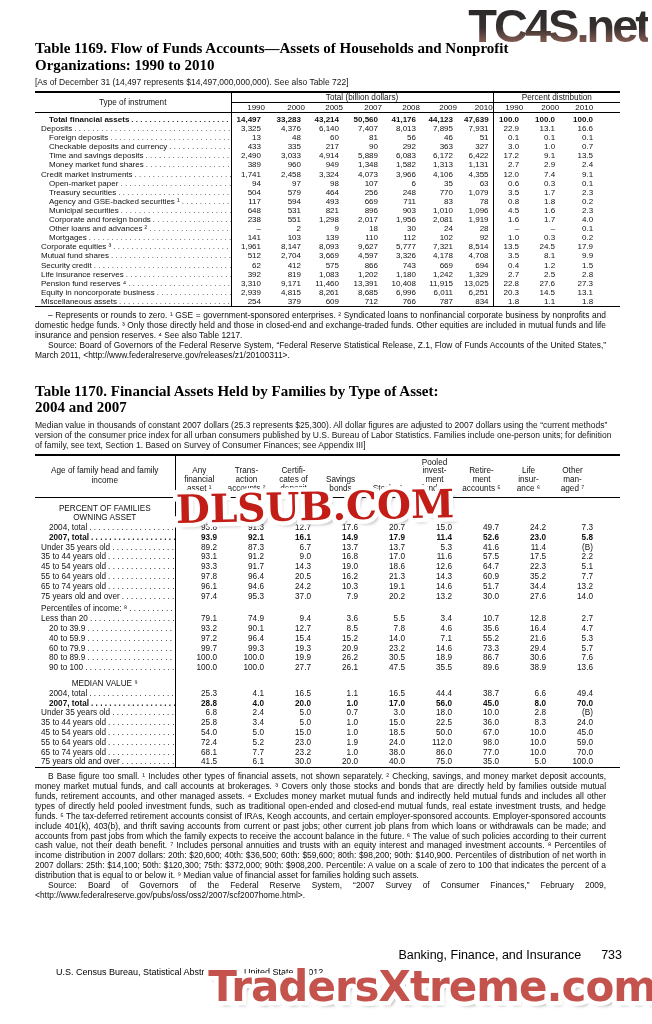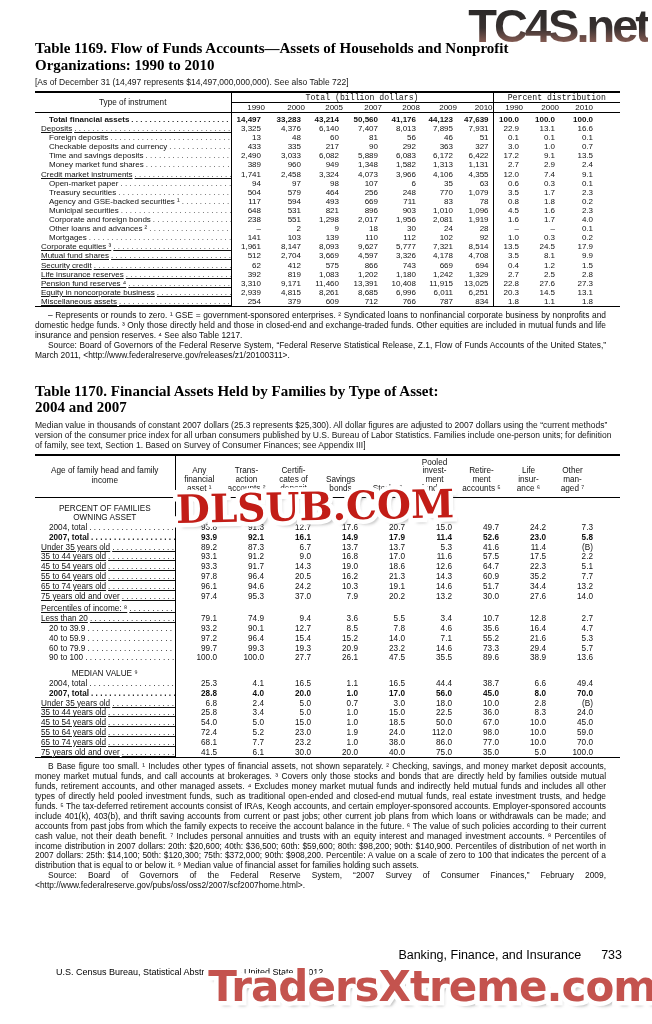--- a/index.html
+++ b/index.html
@@ -12,33 +12,33 @@
   .t1169 h1{margin-top:40px;}
   .t1170 h1{margin-top:22px;}
   .headnote{font-size:8.5px;line-height:10px;margin:4px 8px 0 0;color:#151515;}
 
   table.stat{border-collapse:collapse;table-layout:fixed;margin-top:4px;width:585px;}
   #tbl1169{border-top:2px solid #000;border-bottom:1px solid #000;font-size:8px;}
   #tbl1170{border-top:2px solid #000;border-bottom:1.5px solid #000;font-size:8.2px;}
   table.stat th{font-weight:normal;padding:0;}
   table.stat td{padding:0;vertical-align:bottom;}
   .sep{border-right:1px solid #000;}
-  .group{text-align:center;font-size:8.2px;padding:3px 0 2px 0;border-bottom:1px solid #000;font-family:Liberation Mono, monospace;}
+  .group{text-align:center;font-size:8.2px;padding:3px 0 2px 0;border-bottom:1px solid #000;}
   .yr{text-align:right;padding:2px 4px 3px 0;border-bottom:1px solid #000;font-size:8px;}
   .stubhead{vertical-align:middle;text-align:center;border-bottom:1px solid #000;font-size:8.2px;line-height:10px;padding:0 22px;}
   #tbl1170 thead th{vertical-align:bottom;border-bottom:1px solid #000;padding:3px 0 3px 0;}
   #tbl1170 th.stubhead70{vertical-align:middle;text-align:center;font-size:8.2px;line-height:10px;padding:0 16px;}
   .hl{line-height:8.8px;text-align:center;white-space:nowrap;}
   #tbl1169 .num{text-align:right;padding-right:4px;line-height:9.1px;white-space:nowrap;}
   #tbl1170 .num{text-align:right;padding-right:6px;line-height:9.8px;white-space:nowrap;}
   .last{padding-right:27px !important;}
   .stubflex{display:flex;align-items:baseline;overflow:hidden;}
   #tbl1169 .stubflex{line-height:9.1px;}
   #tbl1170 .stubflex{line-height:9.8px;}
-  .ind0{padding-left:6px;text-decoration:underline;}
+  .ind0{padding-left:6px;}
   .ind1{padding-left:14px;}
   .lbl{white-space:nowrap;}
   .dots{flex:1;min-width:0;overflow:hidden;white-space:nowrap;letter-spacing:2.3px;padding-left:2px;color:#222;}
   .dots::after{content:"....................................................................................";}
   .bold{font-weight:700;}
   tr.firstpad td{padding-top:2px;}
   tr.gap td{padding-top:3px;}
   .sect{text-align:center;line-height:9.7px;padding-top:3px;}
   tr.sectrow td{padding-top:3px;}
 
@@ -181,21 +181,21 @@
             </tr>
             <tr>
               <td class="stub sep">
                 <div class="stubflex ind1">
                   <span class="lbl">Time and savings deposits</span>
                   <span class="dots"></span>
                 </div>
               </td>
               <td class="num">2,490</td>
               <td class="num">3,033</td>
-              <td class="num">6,082</td>
+              <td class="num">4,914</td>
               <td class="num">5,889</td>
               <td class="num">6,083</td>
               <td class="num">6,172</td>
               <td class="num sep">6,422</td>
               <td class="num">17.2</td>
               <td class="num">9.1</td>
               <td class="num last">13.5</td>
             </tr>
             <tr>
               <td class="stub sep">
@@ -782,20 +782,37 @@
               <td class="num">20.9</td>
               <td class="num">23.2</td>
               <td class="num">14.6</td>
               <td class="num">73.3</td>
               <td class="num">29.4</td>
               <td class="num last">5.7</td>
             </tr>
             <tr>
               <td class="stub sep">
                 <div class="stubflex ind1">
+                  <span class="lbl">80 to 89.9</span>
+                  <span class="dots"></span>
+                </div>
+              </td>
+              <td class="num">100.0</td>
+              <td class="num">100.0</td>
+              <td class="num">19.9</td>
+              <td class="num">26.2</td>
+              <td class="num">30.5</td>
+              <td class="num">18.9</td>
+              <td class="num">86.7</td>
+              <td class="num">30.6</td>
+              <td class="num last">7.6</td>
+            </tr>
+            <tr>
+              <td class="stub sep">
+                <div class="stubflex ind1">
                   <span class="lbl">90 to 100</span>
                   <span class="dots"></span>
                 </div>
               </td>
               <td class="num">100.0</td>
               <td class="num">100.0</td>
               <td class="num">27.7</td>
               <td class="num">26.1</td>
               <td class="num">47.5</td>
               <td class="num">35.5</td>

